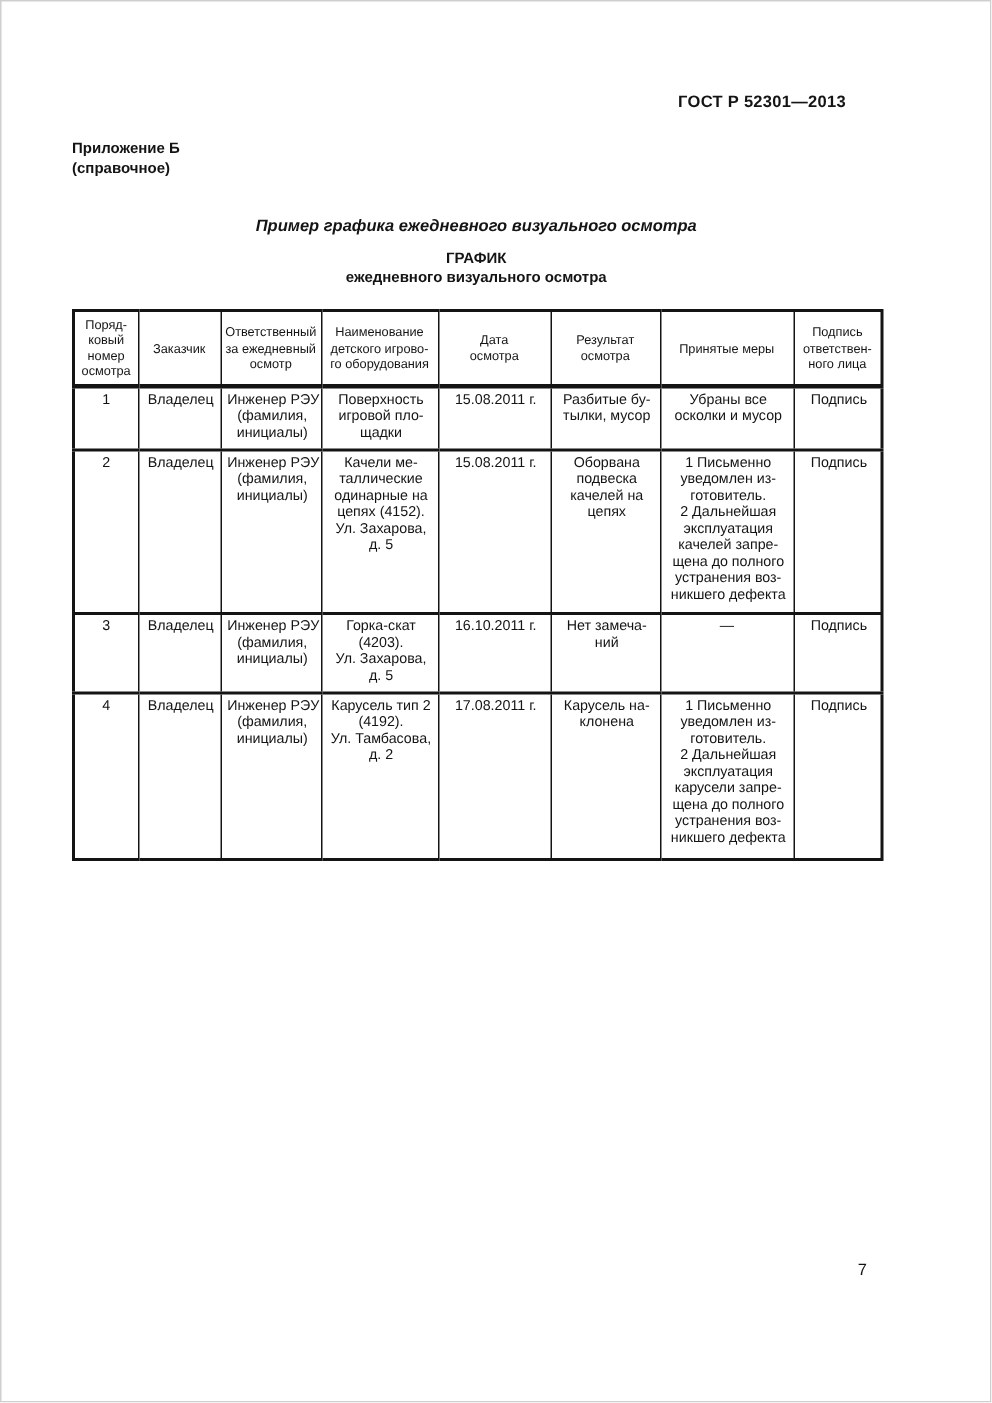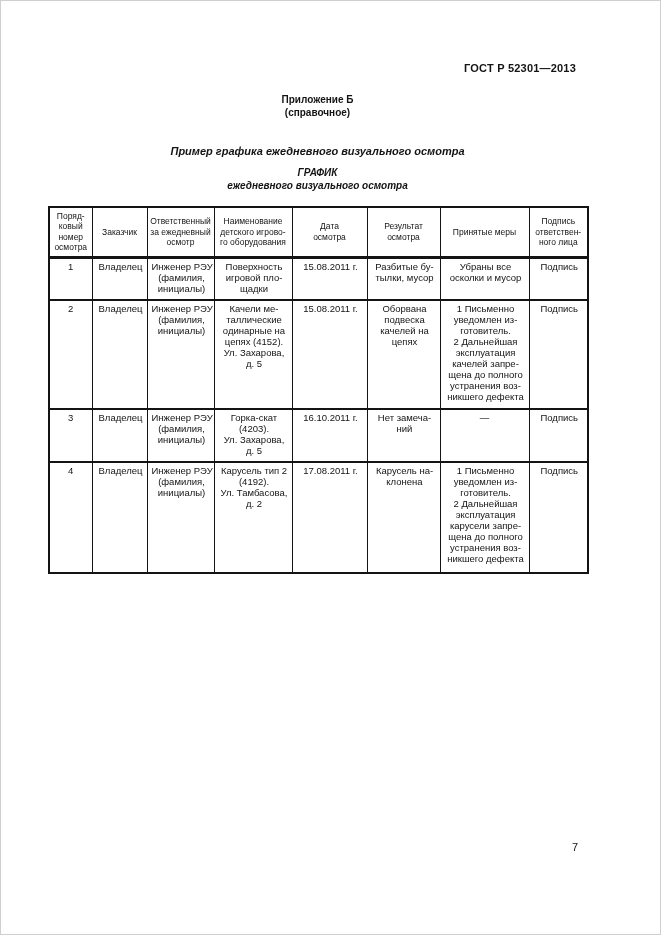--- a/index.html
+++ b/index.html
@@ -10,31 +10,30 @@
     background: #ffffff;
     border: 1px solid #cfcfcf;
     box-sizing: border-box;
     font-family: "Liberation Sans", "DejaVu Sans", sans-serif;
     color: #141414;
     overflow: hidden;
   }
   .doc-number {
     position: absolute;
     top: 61px;
-    right: 84px;
+    right: 96px;
     font-size: 11px;
     font-weight: bold;
     letter-spacing: 0.2px;
   }
   .appendix {
     position: absolute;
     top: 92px;
     left: 47px;
     width: 539px;
-    text-align: center;
     font-weight: bold;
     font-size: 10px;
     line-height: 13px;
   }
   .example-title {
     position: absolute;
     top: 144px;
     left: 47px;
     width: 539px;
     text-align: center;
@@ -44,21 +43,20 @@
   }
   .schedule-heading {
     position: absolute;
     top: 166px;
     left: 47px;
     width: 539px;
     text-align: center;
     font-weight: bold;
     font-size: 10px;
     line-height: 12.5px;
-    font-style: italic;
   }
   table.inspection {
     position: absolute;
     top: 205px;
     left: 47px;
     width: 539px;
     border-collapse: collapse;
     table-layout: fixed;
     border: 2px solid #141414;
   }

